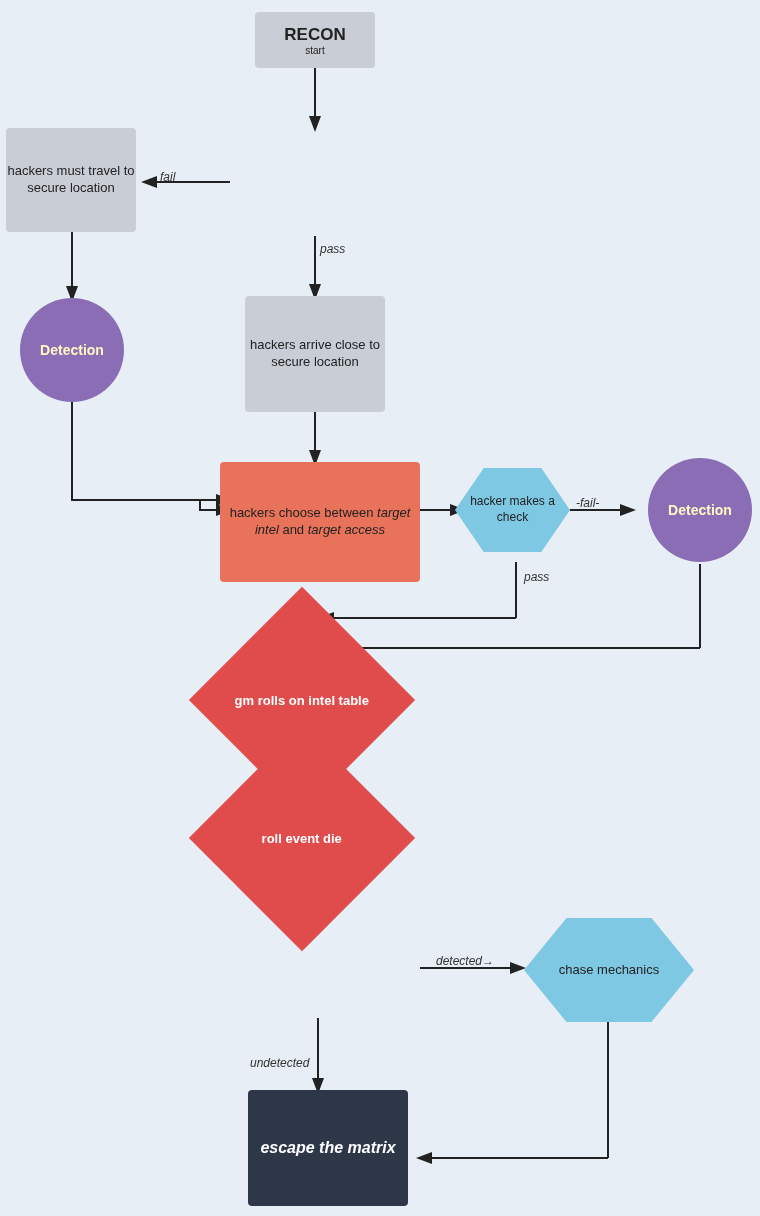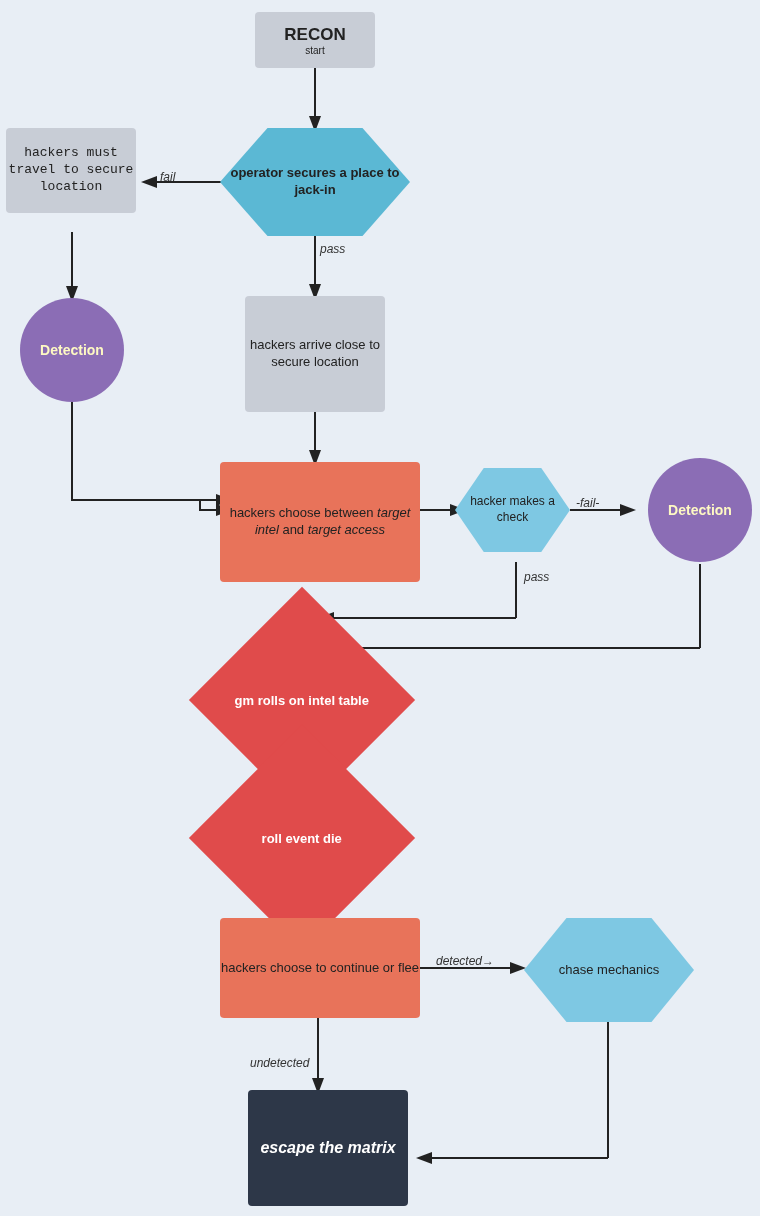--- a/index.html
+++ b/index.html
@@ -144,27 +144,24 @@
     </defs>
   </svg>
 
   <div class="node rect rect-gray" style="left:255px; top:12px; width:120px; height:56px;">
     <div>
       <div style="font-weight:bold; font-size:17px;">RECON</div>
       <div style="font-size:10px;">start</div>
     </div>
   </div>
 
-  <div class="node hexagon-blue" style="left:220px; top:128px; width:190px; height:108px;">
-    <div class="node-text">operator secures a place to jack-in</div>
-  </div>
 
   <div class="label" style="left:160px; top:170px;">fail</div>
 
-  <div class="node rect rect-gray" style="left:6px; top:128px; width:130px; height:85px;font-family:Liberation Mono, monospace;">
+  <div class="node rect rect-gray" style="left:6px; top:128px; width:130px; height:104px;">
     <div class="node-text">hackers must travel to secure location</div>
   </div>
 
   <div class="label" style="left:320px; top:242px;">pass</div>
 
   <div class="node circle-purple" style="left:20px; top:298px; width:104px; height:104px;">
     <div style="font-size:14px;">Detection</div>
   </div>
 
   <div class="node rect rect-gray" style="left:245px; top:296px; width:140px; height:116px;">
@@ -190,23 +187,20 @@
   <div class="label" style="left:524px; top:570px;">pass</div>
 
   <div class="node diamond" style="left:222px; top:620px; width:160px; height:160px;">
     <div class="diamond-text">gm rolls on intel table</div>
   </div>
 
   <div class="node diamond" style="left:222px; top:758px; width:160px; height:160px;">
     <div class="diamond-text">roll event die</div>
   </div>
 
-  <div class="node rect rect-orange" style="left:220px; top:918px; width:200px; height:100px;">
-    <div class="node-text">hackers choose to continue or flee</div>
-  </div>
 
   <div class="label" style="left:436px; top:954px;">detected→</div>
 
   <div class="node hexagon-light" style="left:524px; top:918px; width:170px; height:104px;">
     <div class="node-text">chase mechanics</div>
   </div>
 
   <div class="label" style="left:250px; top:1056px;">undetected</div>
 
   <div class="node rect rect-dark" style="left:248px; top:1090px; width:160px; height:116px;">

